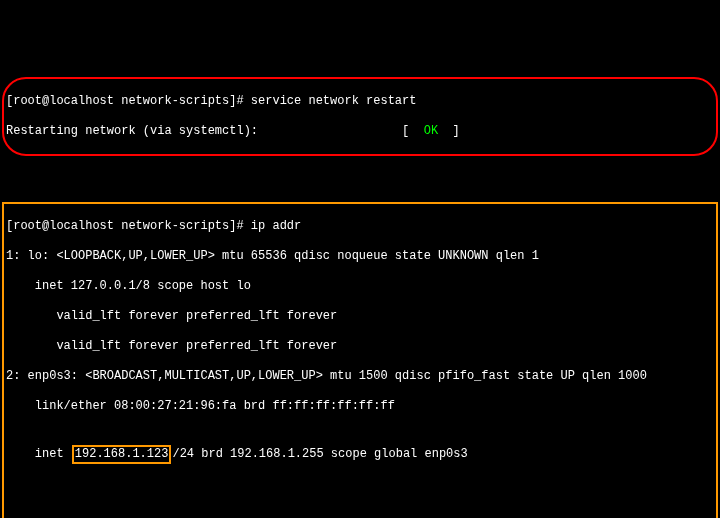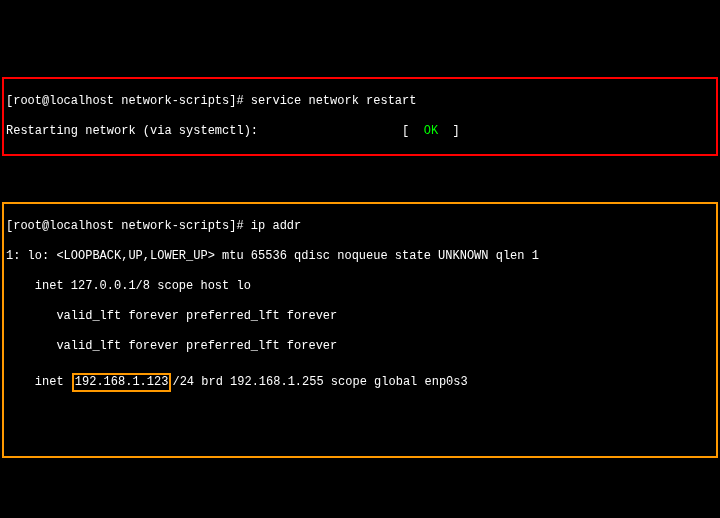--- a/index.html
+++ b/index.html
@@ -14,27 +14,27 @@
     height: 518px;
     overflow: hidden;
     padding: 2px;
   }
   .line { display: block; }
   .box {
     border: 2px solid;
     padding: 0 2px;
     margin-bottom: 1px;
   }
-  .red    { border-color: #ff0000; }
+  .red    { border-color: #ff0000; border-radius: 24px; }
   .orange { border-color: #ff9900; }
   .ip-hl {
     display: inline-block;
     border: 2px solid #ff9900;
     padding: 0 1px;
-    margin: 4px 1px;
+    margin: 16px 1px;
   }
   .ok { color: #00ff00; font-weight: normal; }
 </style>
 </head>
 <body>
 
 
 
 
 <div class="box red">
@@ -42,20 +42,22 @@
 <span class="line"><span>Restarting network (via systemctl):</span>                    <span>[  </span><span class="ok">OK</span><span>  ]</span></span>
 </div>
 
 
 <div class="box orange">
 <span class="line">[root@localhost network-scripts]# ip addr</span>
 <span class="line">1: lo: &lt;LOOPBACK,UP,LOWER_UP&gt; mtu 65536 qdisc noqueue state UNKNOWN qlen 1</span>
 <span class="line">    inet 127.0.0.1/8 scope host lo</span>
 <span class="line">       valid_lft forever preferred_lft forever</span>
 <span class="line">       valid_lft forever preferred_lft forever</span>
+<span class="line">2: enp0s3: &lt;BROADCAST,MULTICAST,UP,LOWER_UP&gt; mtu 1500 qdisc pfifo_fast state UP qlen 1000</span>
+<span class="line">    link/ether 08:00:27:21:96:fa brd ff:ff:ff:ff:ff:ff</span>
 <span class="line"><span>    inet </span><span class="ip-hl">192.168.1.123</span><span>/24 brd 192.168.1.255 scope global enp0s3</span></span>
 
 
 
 </div>
 
 
 
 
 

